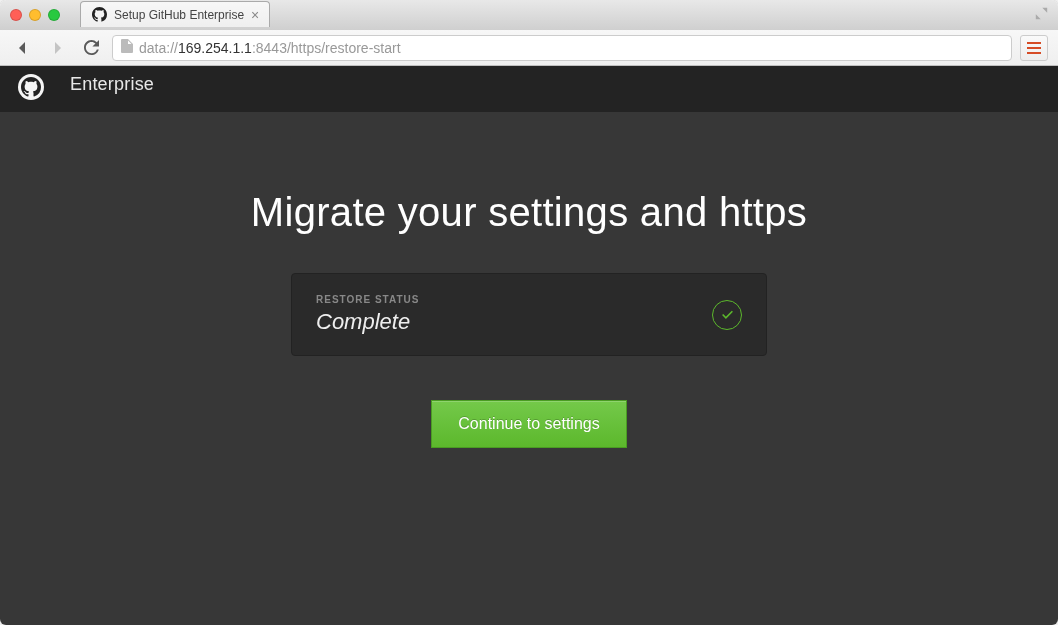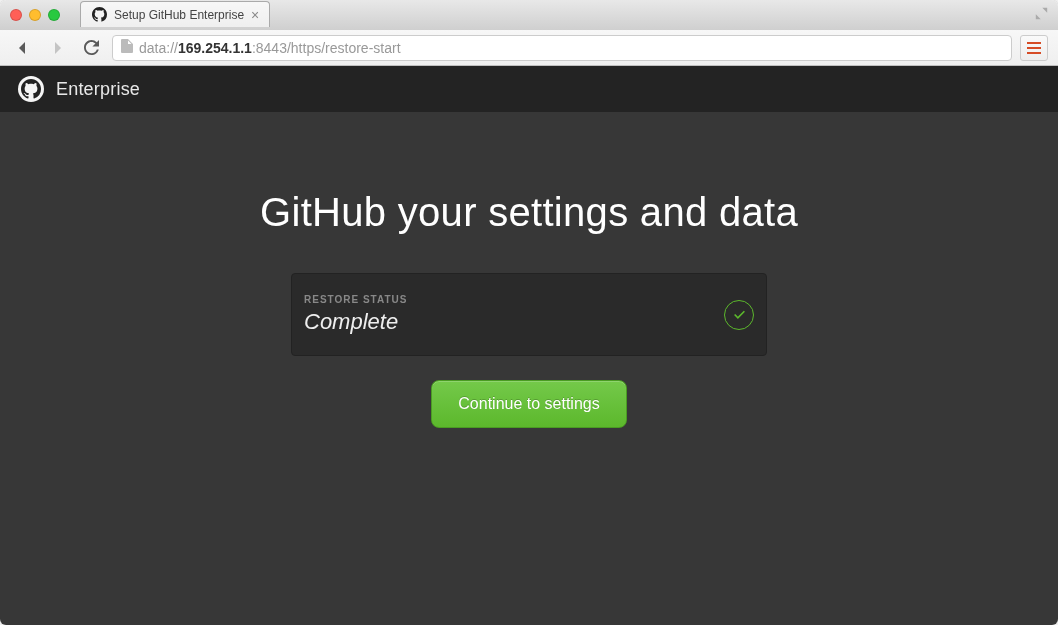--- a/index.html
+++ b/index.html
@@ -105,21 +105,21 @@
     .addr-icon {
       color: #aaa;
       font-size: 13px;
     }
     .addr-text {
       flex: 1;
       white-space: nowrap;
       font-family: "Helvetica Neue", Arial, sans-serif;
       color: #999;
     }
-    .addr-text .host { color: #333; font-weight: 700; }
+    .addr-text .host { color: #333; font-weight: 400; }
     .hamburger {
       width: 28px;
       height: 26px;
       display: flex;
       align-items: center;
       justify-content: center;
       color: #e34c26;
       border: 1px solid #ccc;
       border-radius: 3px;
       background: linear-gradient(to bottom, #fafafa, #eee);
@@ -139,23 +139,22 @@
       flex: 1;
       background: #373737;
       display: flex;
       flex-direction: column;
       overflow: hidden;
     }
     .header {
       height: 46px;
       background: #232323;
       display: flex;
-      align-items: center;
-      padding: 16px 18px;
-      gap: 12px;
+      padding: 8px 18px;
+      gap: 26px;
     }
     .gh-logo {
       width: 26px;
       height: 26px;
       background: #f5f5f5;
       border-radius: 50%;
       display: flex;
       align-items: center;
       justify-content: center;
     }
@@ -176,21 +175,21 @@
       color: #fff;
       font-size: 40px;
       font-weight: 300;
       letter-spacing: 0.3px;
     }
     .status-card {
       margin-top: 38px;
       width: 476px;
       background: #2a2a2a;
       border-radius: 4px;
-      padding: 20px 12px;
+      padding: 20px 24px;
       display: flex;
       align-items: center;
       justify-content: space-between;
       border: 1px solid #222;
     }
     .status-left {
       display: flex;
       flex-direction: column;
       gap: 4px;
     }
@@ -210,28 +209,28 @@
     .check-circle {
       width: 30px;
       height: 30px;
       border: 1.5px solid #5cb82c;
       border-radius: 50%;
       display: flex;
       align-items: center;
       justify-content: center;
     }
     .continue-btn {
-      margin-top: 24px;
+      margin-top: 44px;
       background: linear-gradient(to bottom, #74c94a, #5cb82c);
       border: 1px solid #4a9c22;
       color: #fff;
       font-size: 16px;
       font-weight: 500;
       padding: 14px 26px;
-      border-radius: 8px;
+      border-radius: 0;
       cursor: pointer;
       text-shadow: 0 -1px 0 rgba(0,0,0,0.2);
       box-shadow: inset 0 1px 0 rgba(255,255,255,0.2);
     }
     .combined-top {
       position: relative;
       height: 30px;
       background: linear-gradient(to bottom, #e8e8e8, #cfcfcf);
       border-top-left-radius: 6px;
       border-top-right-radius: 6px;
@@ -320,21 +319,21 @@
     <div class="header">
       <div class="gh-logo">
         <svg width="20" height="20" viewBox="0 0 16 16">
             <path fill="#232323" d="M8 0C3.58 0 0 3.58 0 8c0 3.54 2.29 6.53 5.47 7.59.4.07.55-.17.55-.38 0-.19-.01-.82-.01-1.49-2.01.37-2.53-.49-2.69-.94-.09-.23-.48-.94-.82-1.13-.28-.15-.68-.52-.01-.53.63-.01 1.08.58 1.23.82.72 1.21 1.87.87 2.33.66.07-.52.28-.87.51-1.07-1.78-.2-3.64-.89-3.64-3.95 0-.87.31-1.59.82-2.15-.08-.2-.36-1.02.08-2.12 0 0 .67-.21 2.2.82.64-.18 1.32-.27 2-.27.68 0 1.36.09 2 .27 1.53-1.04 2.2-.82 2.2-.82.44 1.1.16 1.92.08 2.12.51.56.82 1.27.82 2.15 0 3.07-1.87 3.75-3.65 3.95.29.25.54.73.54 1.48 0 1.07-.01 1.93-.01 2.2 0 .21.15.46.55.38A8.013 8.013 0 0016 8c0-4.42-3.58-8-8-8z"></path>
           </svg>
       </div>
       <span class="enterprise-text">Enterprise</span>
     </div>
 
     <div class="main">
-      <h1 class="main-title">GitHub your settings and data</h1>
+      <h1 class="main-title">Migrate your settings and https</h1>
 
       <div class="status-card">
         <div class="status-left">
           <span class="status-label">RESTORE STATUS</span>
           <span class="status-value">Complete</span>
         </div>
         <div class="check-circle">
           <svg width="13" height="13" viewBox="0 0 16 16">
               <path fill="none" stroke="#5cb82c" stroke-width="2" d="M2 8l4 4 8-8"></path>
             </svg>

